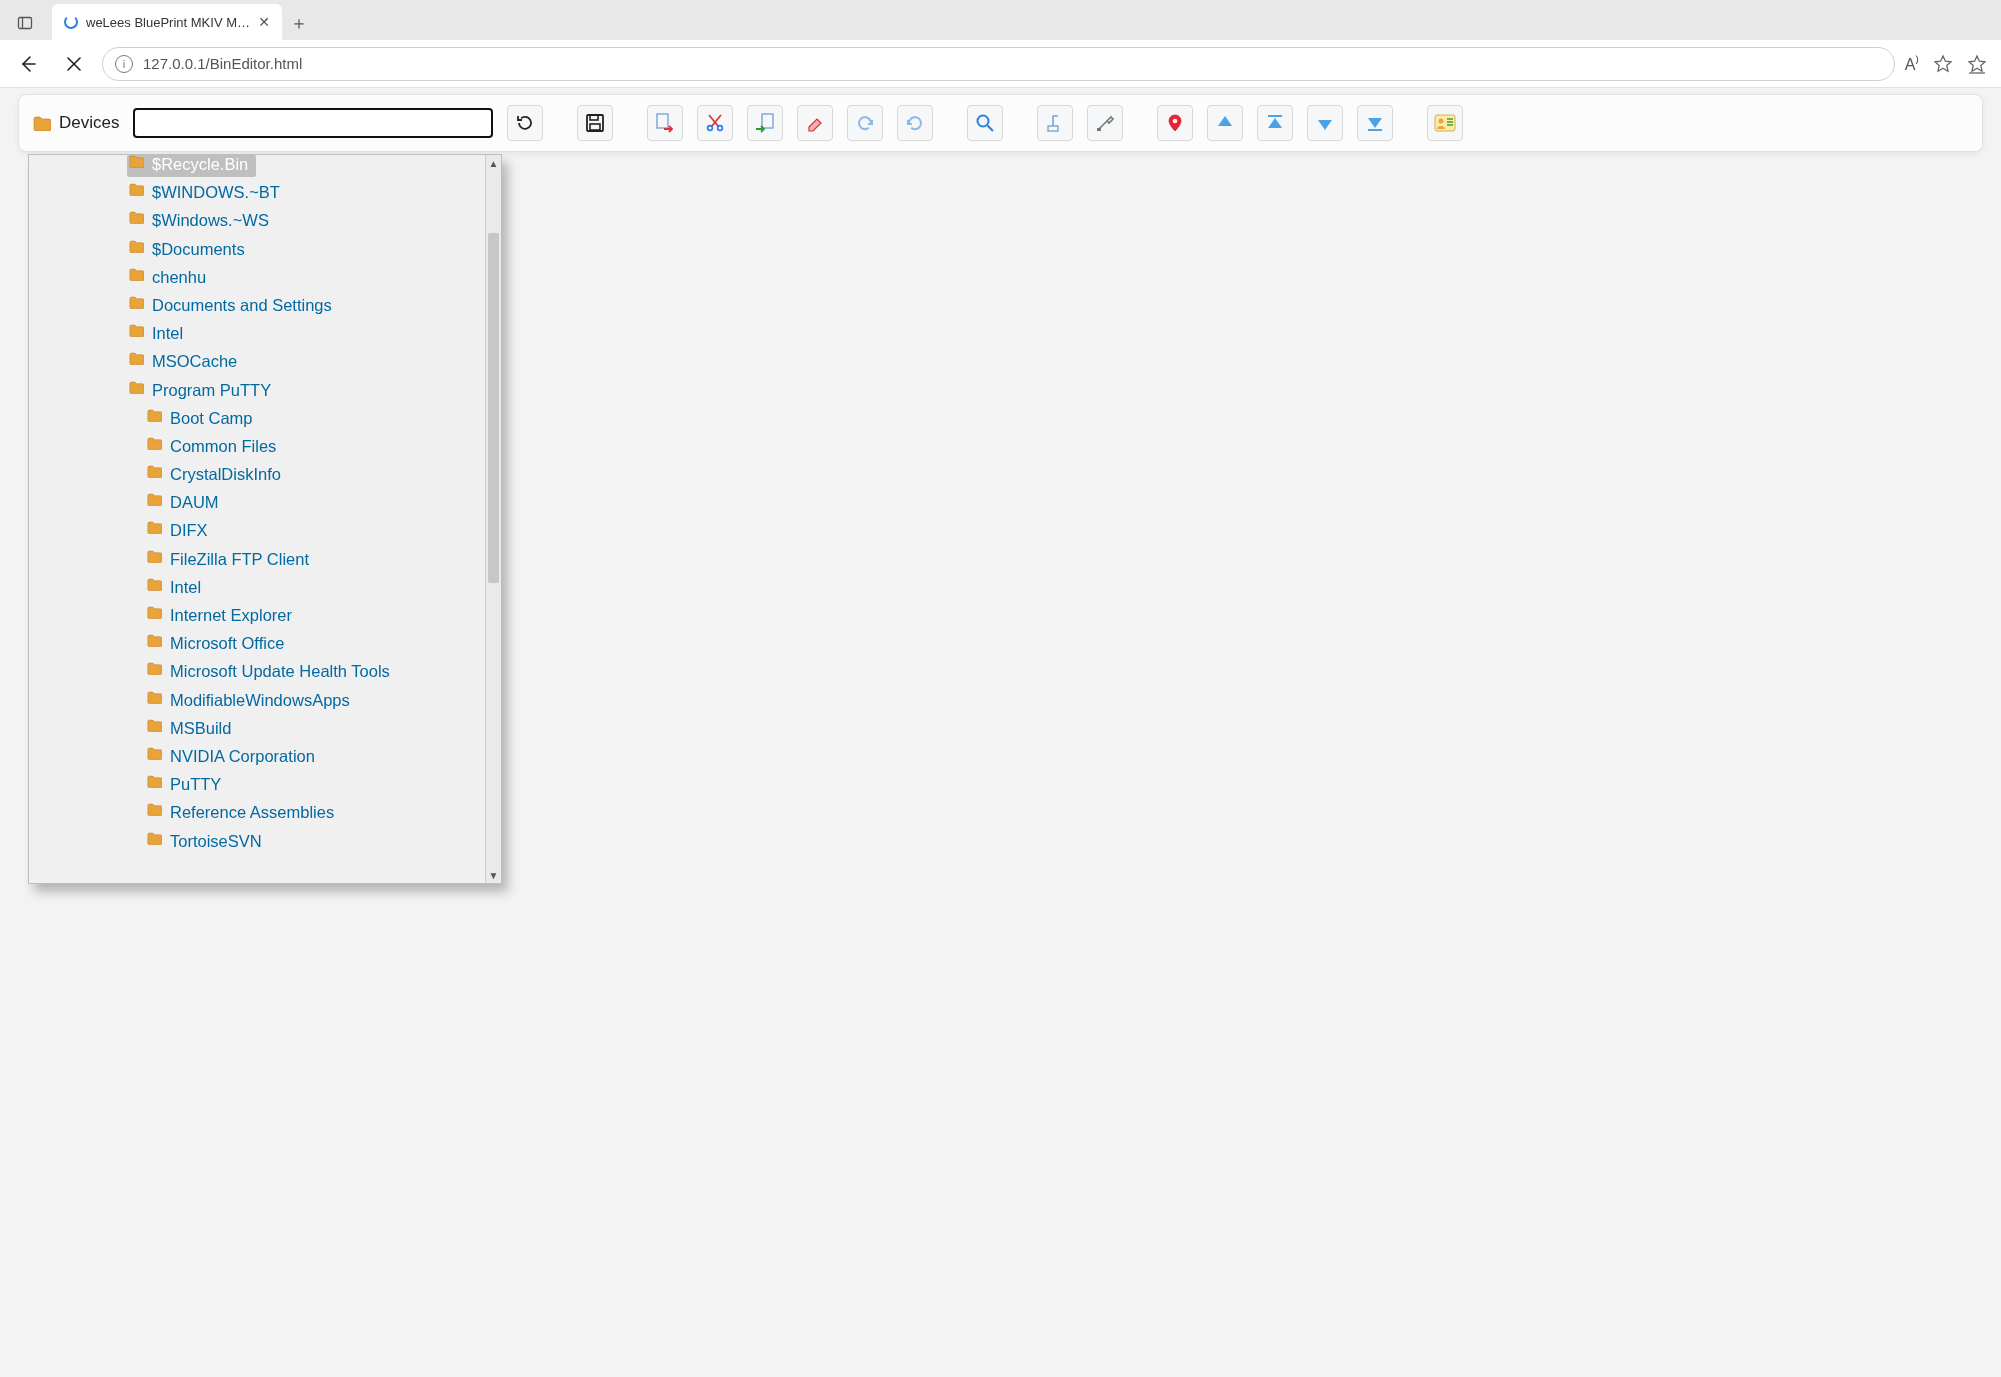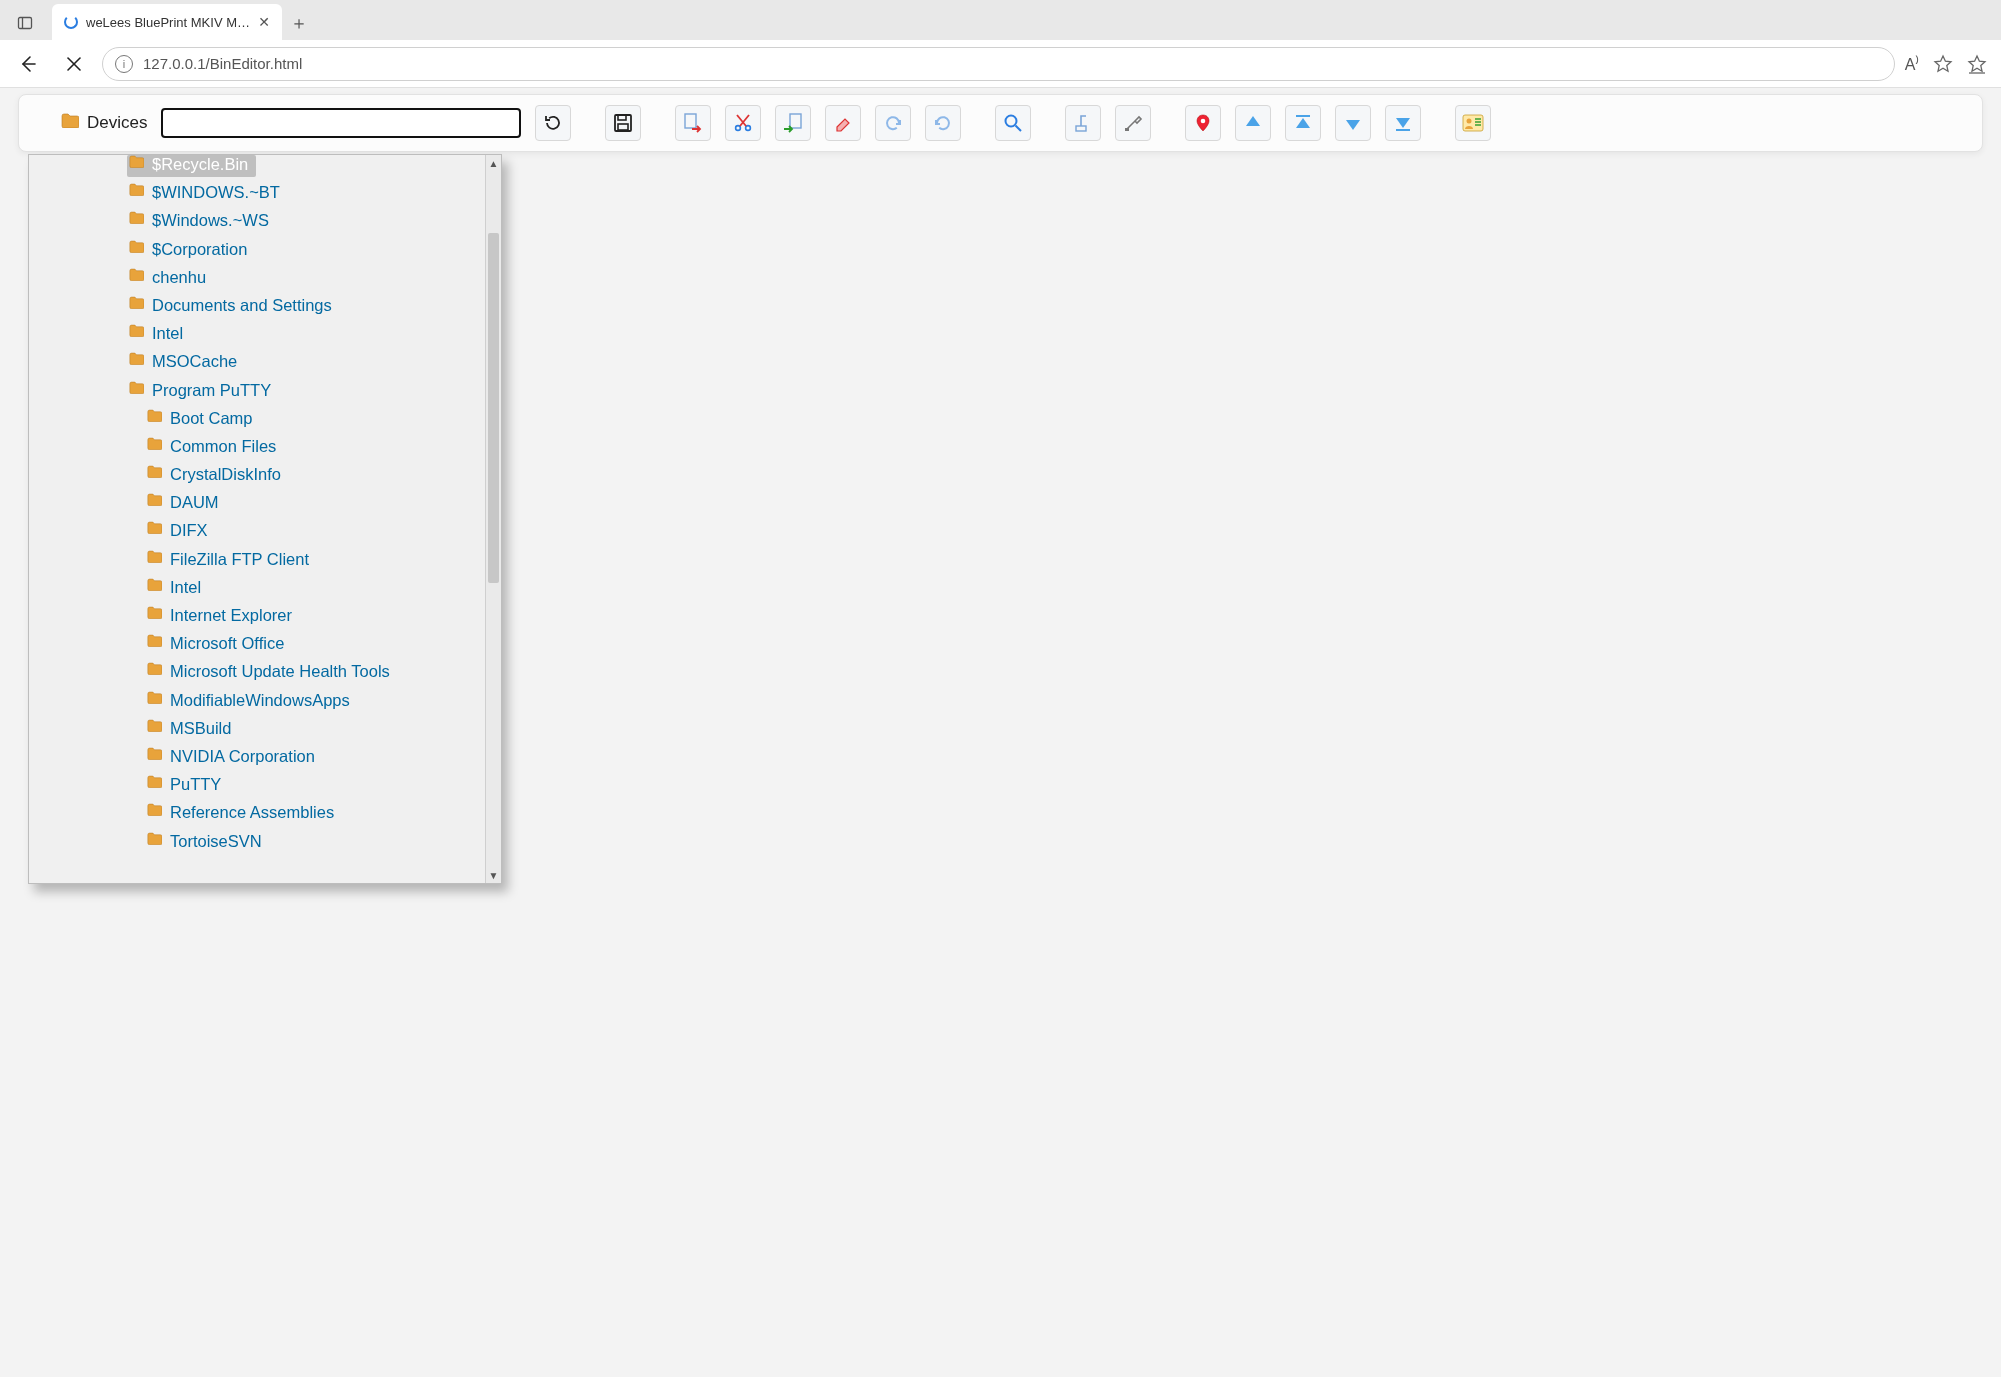--- a/index.html
+++ b/index.html
@@ -18,21 +18,21 @@
   .addr-row { display:flex; align-items:center; gap:10px; height:48px; background:#fff; padding: 0 10px; border-bottom:1px solid #e0e0e0;}
   .nav-btn { width:36px; height:36px; display:flex; align-items:center; justify-content:center; color:#333; }
   .addr-bar { flex:1; height:34px; border:1px solid #d0d0d0; border-radius:17px; display:flex; align-items:center; padding:0 12px; gap:10px; color:#555; font-size:15px; }
   .addr-bar .info-icon { width:18px; height:18px; border:1.5px solid #777; border-radius:50%; display:flex; align-items:center; justify-content:center; font-size:11px; color:#777;}
   .addr-right { display:flex; align-items:center; gap:14px; padding-right:4px; }
 
   
   .page { padding: 6px 18px 18px 18px; }
 
   .app-toolbar { background:#fcfcfc; border:1px solid #e2e2e2; border-radius:8px; padding:10px 14px; display:flex; align-items:center; gap:14px; box-shadow:0 2px 6px rgba(0,0,0,0.06);}
-  .devices-label { display:flex; align-items:flex-start; gap:8px; font-size:17px; color:#222;margin-left:28px; }
+  .devices-label { display:flex; align-items:center; gap:8px; font-size:17px; color:#222; }
   .devices-label .folder-icon, .tree-item .folder-icon { display:inline-block; }
   .path-input { width:360px; height:30px; border:2px solid #111; border-radius:4px; background:#fff; }
   .tool-btn { width:36px; height:36px; border:1px solid #d8d8d8; border-radius:4px; background:#f5f7f9; display:flex; align-items:center; justify-content:center; }
   .tool-group-gap { width:6px; }
 
   
   .tree-panel { position:relative; margin-top:2px; margin-left:10px; width:474px; height:730px; background:#f0f0f0; border:1px solid #bdbdbd; box-shadow: 6px 8px 10px rgba(0,0,0,0.25); }
   .tree-scroll { position:absolute; inset:0; overflow:hidden; }
   .tree-list { padding: 0 0 0 0; }
   .tree-item { display:flex; align-items:flex-start; gap:8px; height:28.2px; font-size:16.5px; color:#2447d3; }
@@ -261,21 +261,21 @@
               </svg>
             </span>
             <span class="label">$Windows.~WS</span>
           </div>
           <div class="tree-item level-1">
             <span class="folder-icon">
               <svg width="15" height="13" viewBox="0 0 18 15">
                 <path d="M1 3 Q1 1 3 1 L7 1 L9 3 L16 3 Q18 3 18 5 L18 13 Q18 15 16 15 L3 15 Q1 15 1 13 Z" fill="#e8a33b" stroke="#b9791e" stroke-width="0.6"></path>
               </svg>
             </span>
-            <span class="label">$Corporation</span>
+            <span class="label">$Documents</span>
           </div>
           <div class="tree-item level-1">
             <span class="folder-icon">
               <svg width="15" height="13" viewBox="0 0 18 15">
                 <path d="M1 3 Q1 1 3 1 L7 1 L9 3 L16 3 Q18 3 18 5 L18 13 Q18 15 16 15 L3 15 Q1 15 1 13 Z" fill="#e8a33b" stroke="#b9791e" stroke-width="0.6"></path>
               </svg>
             </span>
             <span class="label">chenhu</span>
           </div>
           <div class="tree-item level-1">

